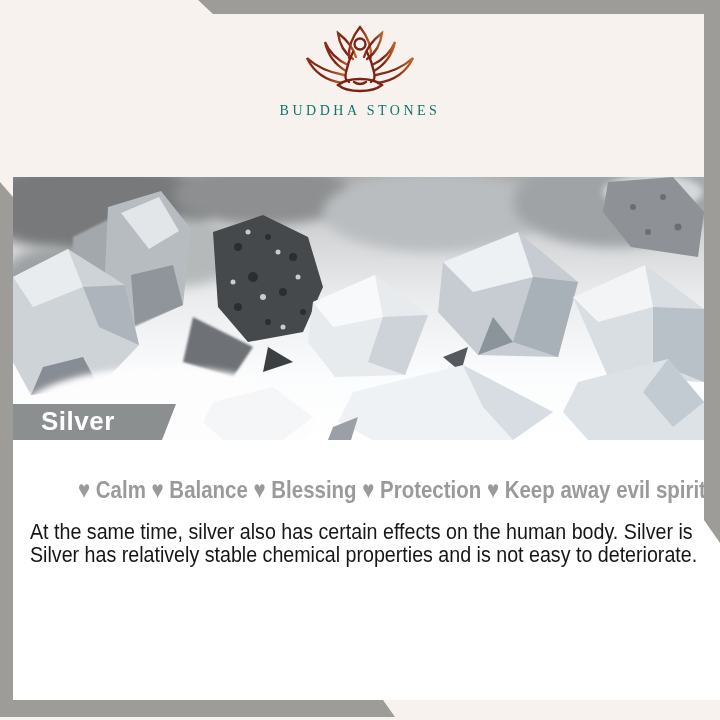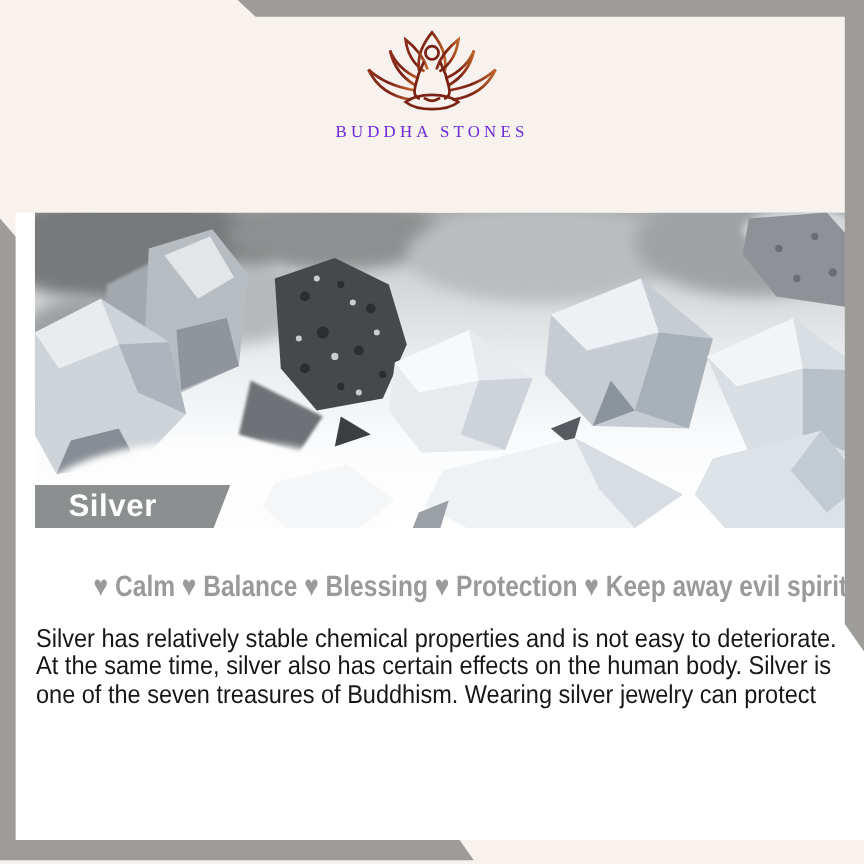--- a/index.html
+++ b/index.html
@@ -10,33 +10,33 @@
   
   .frame{position:absolute;left:0;top:0;width:720px;height:720px;background:#9d9c99;}
   .frame.tr{clip-path:polygon(198px 0px,720px 0px,720px 543px,704px 520px,704px 14px,213px 14px);}
   .frame.bl{clip-path:polygon(0px 182px,13px 197px,13px 700px,383px 700px,395px 717px,0px 717px);}
 
   
   .logo-wrap{position:absolute;top:24px;left:0;width:720px;text-align:center;}
   .logo-wrap svg{display:block;margin:0 auto;}
   .brand-name{
     margin-top:3px;font-family:"Liberation Serif",serif;font-size:14px;
-    letter-spacing:3.5px;color:#6d28d9;
+    letter-spacing:3.5px;color:#0f766e;
   }
 
   
   .title-box{
     position:absolute;left:148px;top:126px;width:424px;height:49px;
     background:#fdfaf7;text-align:center;line-height:49px;
   }
   .page-title{font-size:33px;font-weight:bold;color:#474747;}
 
   
   .content-card{position:absolute;left:13px;top:177px;width:707px;height:523px;background:#ffffff;}
-  .photo{position:absolute;left:16px;top:0;width:691px;height:263px;overflow:hidden;}
+  .photo{position:absolute;left:0;top:0;width:691px;height:263px;overflow:hidden;}
   .photo svg{display:block;}
 
   .banner{
     position:absolute;left:0;top:227px;width:163px;height:36px;
     background:rgba(131,134,136,0.93);
     clip-path:polygon(0 0,163px 0,149px 36px,0 36px);
   }
   .banner-label{
     position:absolute;left:28px;top:0;line-height:35px;
     font-size:26px;font-weight:bold;color:#ffffff;letter-spacing:0.5px;
@@ -185,22 +185,21 @@
       <div class="banner">
         <span class="banner-label">Silver</span>
       </div>
     </div>
 
     <div class="hearts">
       <span class="fitline" style="transform-origin: center center; transform: scaleX(0.834816);">♥ Calm ♥ Balance ♥ Blessing ♥ Protection ♥ Keep away evil spirits ♥</span>
     </div>
 
     <div class="desc">
+      <div class="line"><span class="fitline" style="transform-origin: left center; transform: scaleX(0.914483);">At the same time, silver also has certain effects on the human body. Silver is</span></div>
       <div class="line"><span class="fitline" style="transform-origin: left center; transform: scaleX(0.913699);">Silver has relatively stable chemical properties and is not easy to deteriorate.</span></div>
-      <div class="line"><span class="fitline" style="transform-origin: left center; transform: scaleX(0.914483);">At the same time, silver also has certain effects on the human body. Silver is</span></div>
-      <div class="line"><span class="fitline" style="transform-origin: left center; transform: scaleX(0.911641);">one of the seven treasures of Buddhism. Wearing silver jewelry can protect</span></div>
     </div>
   </div>
 
   <div class="frame tr"></div>
   <div class="frame bl"></div>
 
 </div>
 
 </body></html>

